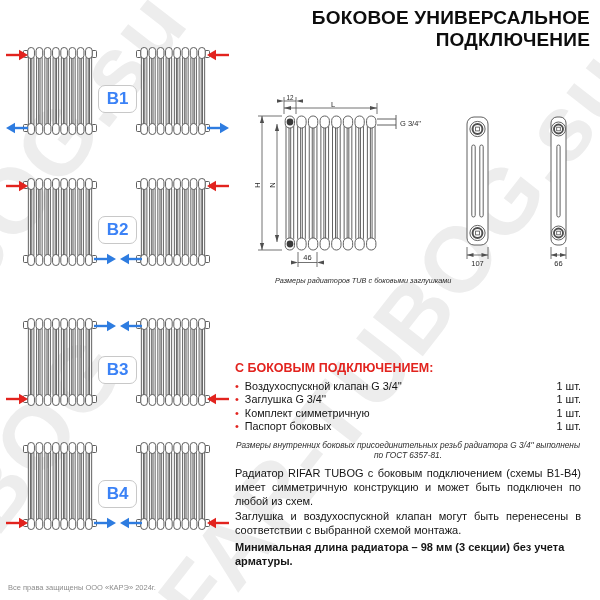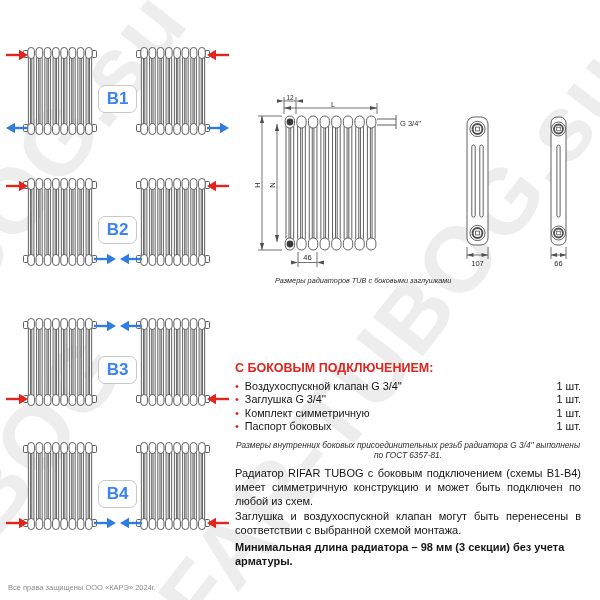--- a/index.html
+++ b/index.html
@@ -48,20 +48,24 @@
 <body>
 
 <div class="page">
 
   <div class="watermark">
     <span class="wm" style="left: -130px; top: 330px; color: rgb(237, 237, 237);">TUBOG.su</span>
     <span class="wm" style="left: 120px; top: 640px; color: rgb(237, 237, 237);">RIFAR-TUBOG.su</span>
     <span class="wm" style="left: -210px; top: 700px; color: rgb(237, 237, 237);">AR-TUBOG</span>
   </div>
 
+  <div class="title">
+    <div>БОКОВОЕ УНИВЕРСАЛЬНОЕ</div>
+    <div>ПОДКЛЮЧЕНИЕ</div>
+  </div>
 
   <div id="schemes">
       <div class="scheme" style="top: 47px;">
         <div class="rad" style="left: 23px;"><svg width="74" height="88" viewBox="0 0 74 88" fill="#fff" stroke="#4f4f4f" stroke-width="0.9">
             <rect x="0.5" y="3.5" width="4.5" height="7" rx="1"></rect>
             <rect x="69" y="3.5" width="4.5" height="7" rx="1"></rect>
             <rect x="0.5" y="77.5" width="4.5" height="7" rx="1"></rect>
             <rect x="69" y="77.5" width="4.5" height="7" rx="1"></rect>
             <rect x="5.35" y="10" width="2.1" height="68" rx="1"></rect>
             <rect x="8.80" y="10" width="2.1" height="68" rx="1"></rect>

